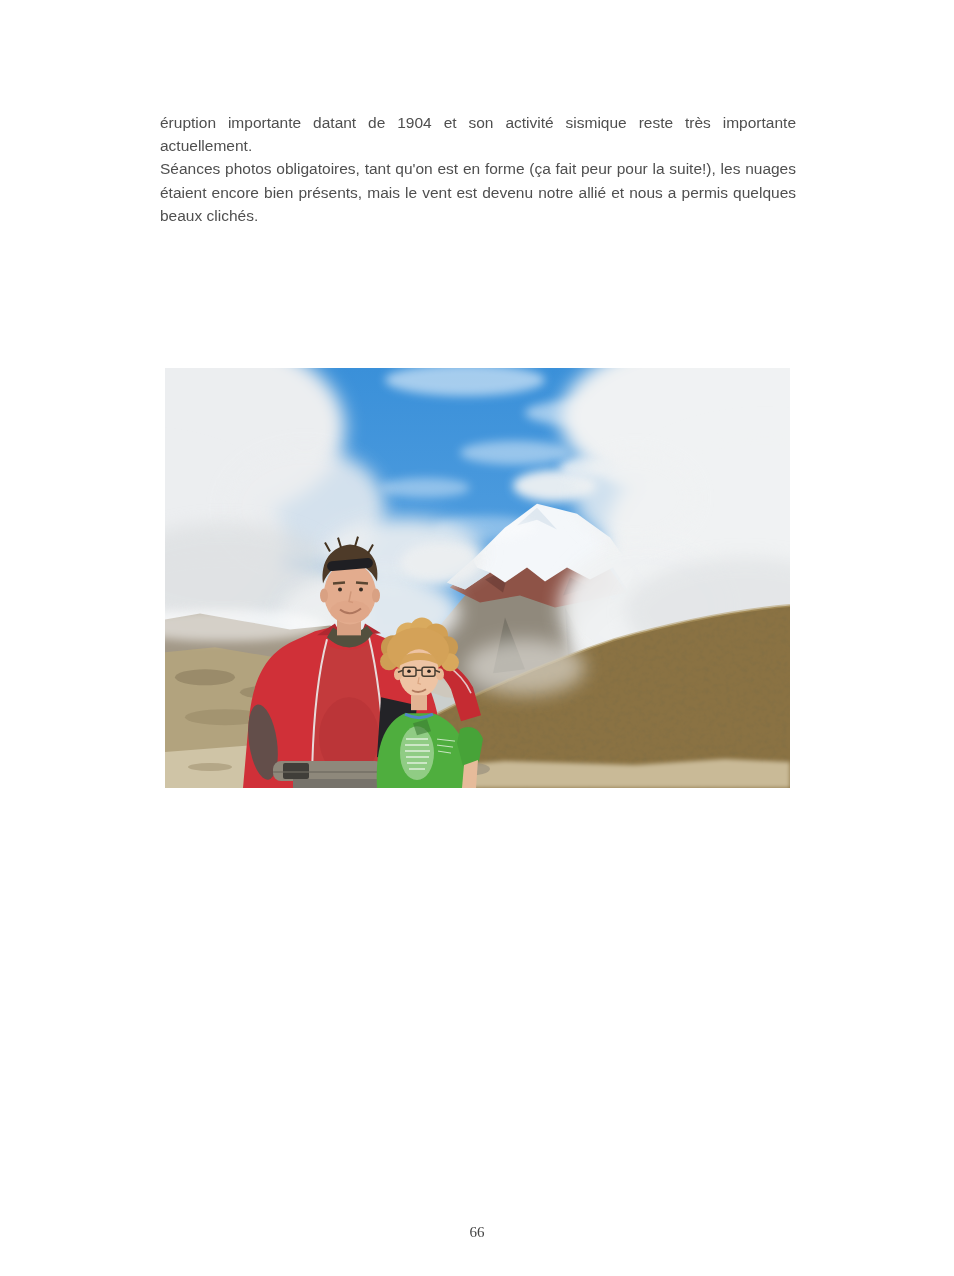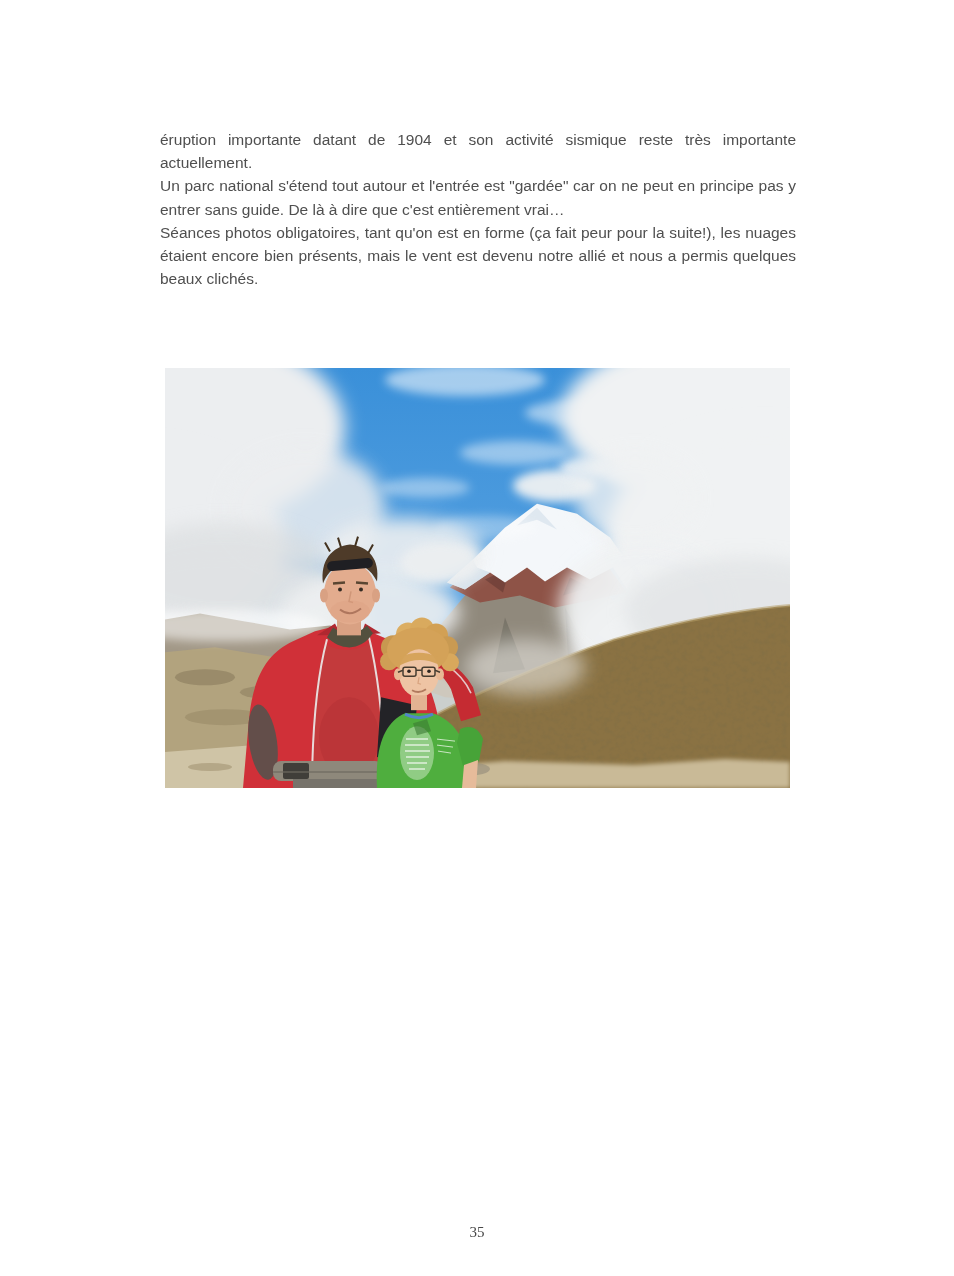--- a/index.html
+++ b/index.html
@@ -5,21 +5,21 @@
   html,body{margin:0;padding:0;background:#ffffff;}
   .page{
     position:relative;
     width:954px;height:1276px;
     background:#ffffff;
     font-family:"Liberation Sans", sans-serif;
     overflow:hidden;
   }
   .text-block{
     position:absolute;
-    left:160px;top:128px;width:636px;
+    left:160px;top:111px;width:636px;
     font-size:15.5px;line-height:23.2px;
     color:#4f4f4f;
     text-align:justify;
   }
   .text-block p{margin:0;padding:0;}
   .photo{
     position:absolute;
     left:165px;top:368px;width:625px;height:420px;
     overflow:hidden;
   }
@@ -32,21 +32,20 @@
     font-size:15px;color:#464646;
   }
 </style>
 </head>
 <body>
 
 <div class="page">
 
   <div class="text-block">
     <p>éruption importante datant de 1904 et son activité sismique reste très importante actuellement.</p>
-    <p>Un parc national s'étend tout autour et l'entrée est "gardée" car on ne peut en principe pas y entrer sans guide. De là à dire que c'est entièrement vrai…</p>
     <p>Séances photos obligatoires, tant qu'on est en forme (ça fait peur pour la suite!), les nuages étaient encore bien présents, mais le vent est devenu notre allié et nous a permis quelques beaux clichés.</p>
   </div>
 
   <div class="photo" role="img" aria-label="Un homme en polaire rouge avec lunettes de soleil sur la tête et un garçon blond à lunettes en t-shirt vert, devant le volcan Cotopaxi enneigé, ciel bleu avec nuages et collines andines">
     <svg viewBox="0 0 625 421" preserveAspectRatio="none">
       <defs>
         <linearGradient id="skyGrad" x1="0" y1="0" x2="0" y2="1">
           <stop offset="0" stop-color="#3a90d9"></stop>
           <stop offset="0.55" stop-color="#55a0e0"></stop>
           <stop offset="1" stop-color="#9cc8ee"></stop>
@@ -200,15 +199,15 @@
         <path d="M299,398 L313,393 L311,421 L297,421 Z" fill="#e6bb9a"></path>
         <path d="M240,347 Q254,354 268,347" fill="none" stroke="#5186c8" stroke-width="3"></path>
         <ellipse cx="252" cy="386" rx="17" ry="27" fill="#c6e6bd" opacity="0.55"></ellipse>
         <path d="M241,372 L263,372 M240,378 L264,378 M240,384 L265,384 M241,390 L264,390 M242,396 L262,396 M244,402 L260,402" stroke="#e9f4e6" stroke-width="1.5" opacity="0.9"></path>
         <path d="M272,372 L290,374 M272,378 L288,380 M273,384 L286,386" stroke="#dff0da" stroke-width="1" opacity="0.85"></path>
         <path d="M248,356 L262,352 L266,364 L252,368 Z" fill="#3c7a33" opacity="0.6"></path>
       </g>
     </svg>
   </div>
 
-  <div class="page-number">35</div>
+  <div class="page-number">66</div>
 
 </div>
 
 </body></html>

